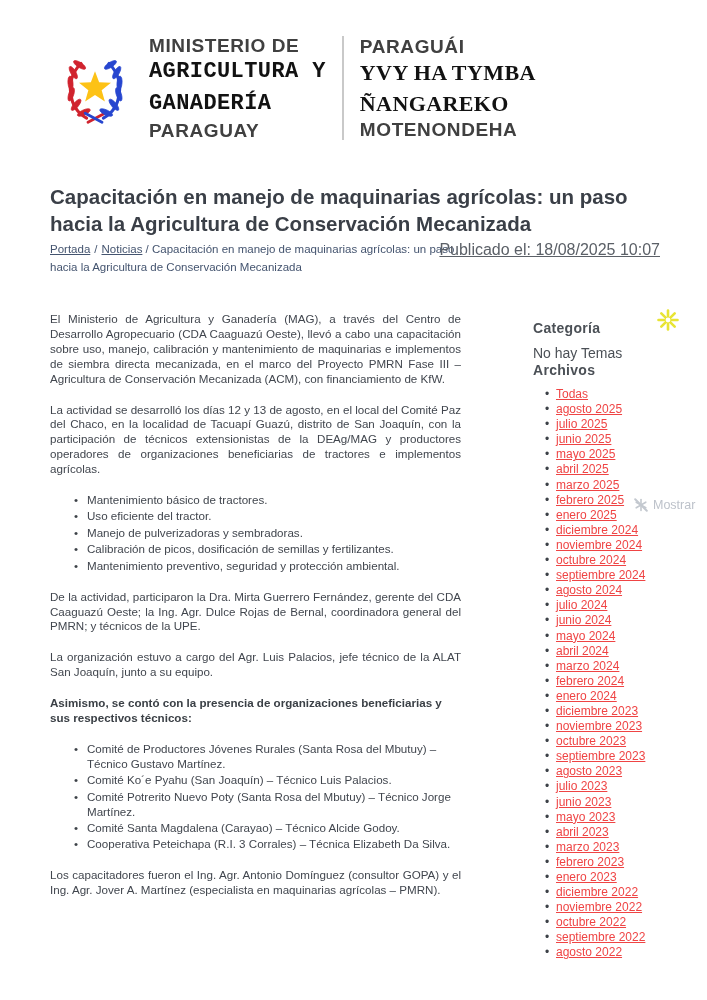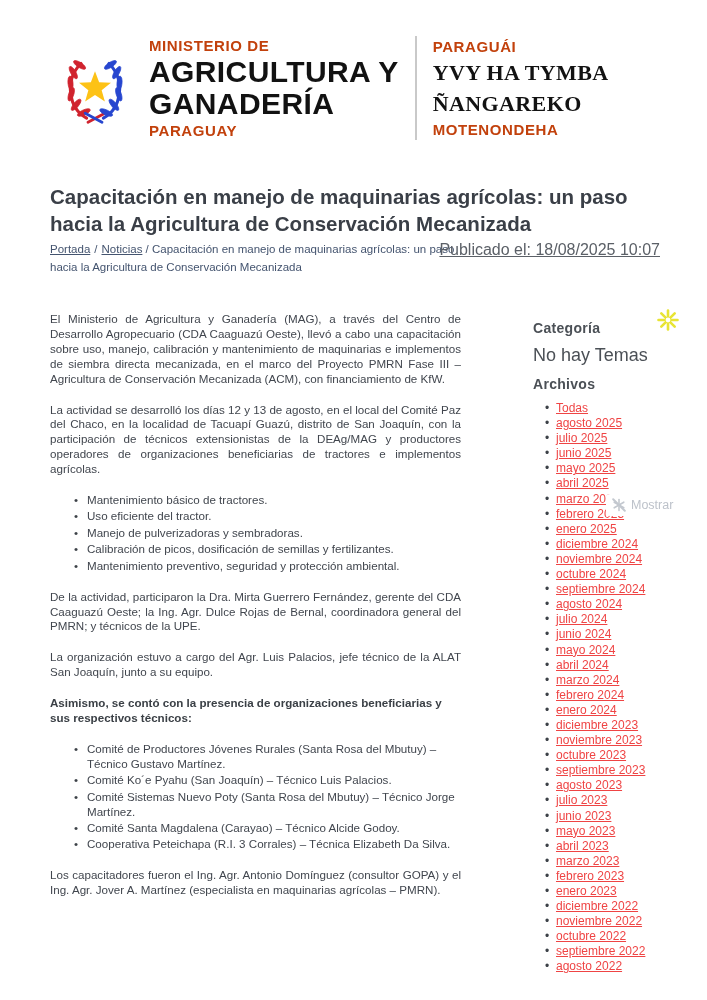--- a/index.html
+++ b/index.html
@@ -3,22 +3,22 @@
 <meta charset="utf-8">
 <style>
   html,body{margin:0;padding:0;background:#fff;}
   body{font-family:"Liberation Sans",sans-serif;color:#41464e;}
   .page{position:relative;width:707px;height:1000px;background:#ffffff;overflow:hidden;}
 
   
   .site-header{position:absolute;left:53px;top:26px;height:124px;display:flex;align-items:center;}
   .logo-wrap{width:84px;height:94px;margin-right:12px;flex:0 0 auto;}
   .hdr-col{display:flex;flex-direction:column;justify-content:center;}
-  .hdr-small{font-size:15px;font-weight:bold;color:#c2410c;letter-spacing:.6px;line-height:21px;}
-  .hdr-serif{font-family:Liberation Sans, sans-serif;font-size:30px;font-weight:bold;color:#121212;line-height:32px;letter-spacing:.4px;}
+  .hdr-small{font-size:19px;font-weight:bold;color:#404040;letter-spacing:.6px;line-height:21px;}
+  .hdr-serif{font-family:Liberation Mono, monospace;font-size:22px;font-weight:bold;color:#121212;line-height:32px;letter-spacing:.4px;}
   .hdr-serif-sm{font-family:"Liberation Serif",serif;font-size:22px;font-weight:bold;color:#121212;line-height:31px;letter-spacing:.4px;}
   .hdr-divider{width:2px;height:104px;background:#c9c9c9;margin:0 16px;flex:0 0 auto;}
 
   
   .page-title{position:absolute;left:50px;top:183px;width:612px;margin:0;font-size:20.5px;font-weight:bold;line-height:27px;color:#3a3f47;}
   .breadcrumb{position:absolute;left:50px;top:241px;width:432px;font-size:11.5px;line-height:17.5px;color:#44546f;}
   .breadcrumb a{color:#44546f;text-decoration:underline;cursor:pointer;}
   .crumb-sep{margin:0 4px;}
   .published{position:absolute;top:241px;right:47px;font-size:16px;color:#5b6067;text-decoration:underline;}
 
@@ -27,30 +27,30 @@
   .article-body p{margin:0 0 16px;}
   .b-head{font-weight:bold;color:#3b4046;margin:0 0 14px;text-align:left;}
   ul.body-list{margin:0 0 16px;padding:0 0 0 24px;list-style:none;}
   ul.body-list li{position:relative;padding-left:13px;margin-bottom:1.5px;text-align:left;}
   ul.body-list li::before{content:"•";position:absolute;left:0;top:0;color:#3c4147;}
   .prod-head{margin-bottom:0;}
 
   
   .sidebar{position:absolute;left:533px;top:320px;width:152px;}
   .sb-head{font-size:14px;color:#4b5056;margin:0 0 9px;letter-spacing:.3px;}
-  .sb-head.archives{margin-top:10px;}
-  .sb-empty{font-size:18px;color:#4b5056;margin:0;}
+  .sb-head.archives{margin-top:1px;}
+  .sb-empty{font-size:14px;color:#4b5056;margin:0;}
   ul.sb-list{margin:7px 0 0;padding:0 0 0 12px;list-style:none;font-size:12px;line-height:15.1px;}
   ul.sb-list li{position:relative;padding-left:11px;}
   ul.sb-list li::before{content:"•";position:absolute;left:0;top:0;color:#3c4147;}
   ul.sb-list a{color:#ef4444;text-decoration:underline;cursor:pointer;}
 
   
   .asterisk-widget{position:absolute;left:656px;top:308px;width:24px;height:24px;cursor:pointer;z-index:5;}
-  .mostrar-pill{position:absolute;left:606px;top:494px;display:flex;align-items:center;gap:5px;background:#ffffff;padding:4px 9px 4px 6px;border-radius:4px;color:#bdc2ca;font-size:12.5px;cursor:pointer;z-index:6;}
+  .mostrar-pill{position:absolute;left:628px;top:494px;display:flex;align-items:center;gap:5px;background:#ffffff;padding:4px 9px 4px 6px;border-radius:4px;color:#bdc2ca;font-size:12.5px;cursor:pointer;z-index:6;}
 </style>
 </head>
 <body>
 
 <div class="page">
 
   <header class="site-header">
     <div class="logo-wrap">
       <svg viewBox="0 0 120 110" width="84" height="94">
 
@@ -120,21 +120,21 @@
       </ul>
 
     <p>De la actividad, participaron la Dra. Mirta Guerrero Fernández, gerente del CDA Caaguazú Oeste; la Ing. Agr. Dulce Rojas de Bernal, coordinadora general del PMRN; y técnicos de la UPE.</p>
     <p>La organización estuvo a cargo del Agr. Luis Palacios, jefe técnico de la ALAT San Joaquín, junto a su equipo.</p>
 
     <p class="b-head">Asimismo, se contó con la presencia de organizaciones beneficiarias y sus respectivos técnicos:</p>
     <ul class="body-list">
 
     <li>Comité de Productores Jóvenes Rurales (Santa Rosa del Mbutuy) – Técnico Gustavo Martínez.</li>
         <li>Comité Ko´e Pyahu (San Joaquín) – Técnico Luis Palacios.</li>
-        <li>Comité Sistemas Nuevo Poty (Santa Rosa del Mbutuy) – Técnico Jorge Martínez.</li>
+        <li>Comité Potrerito Nuevo Poty (Santa Rosa del Mbutuy) – Técnico Jorge Martínez.</li>
         <li>Comité Santa Magdalena (Carayao) – Técnico Alcide Godoy.</li>
         <li>Cooperativa Peteichapa (R.I. 3 Corrales) – Técnica Elizabeth Da Silva.</li>
       </ul>
 
     <p>Los capacitadores fueron el Ing. Agr. Antonio Domínguez (consultor GOPA) y el Ing. Agr. Jover A. Martínez (especialista en maquinarias agrícolas – PMRN).</p>
   </article>
 
   <aside class="sidebar">
     <h3 class="sb-head">Categoría</h3>
     <p class="sb-empty">No hay Temas</p>

